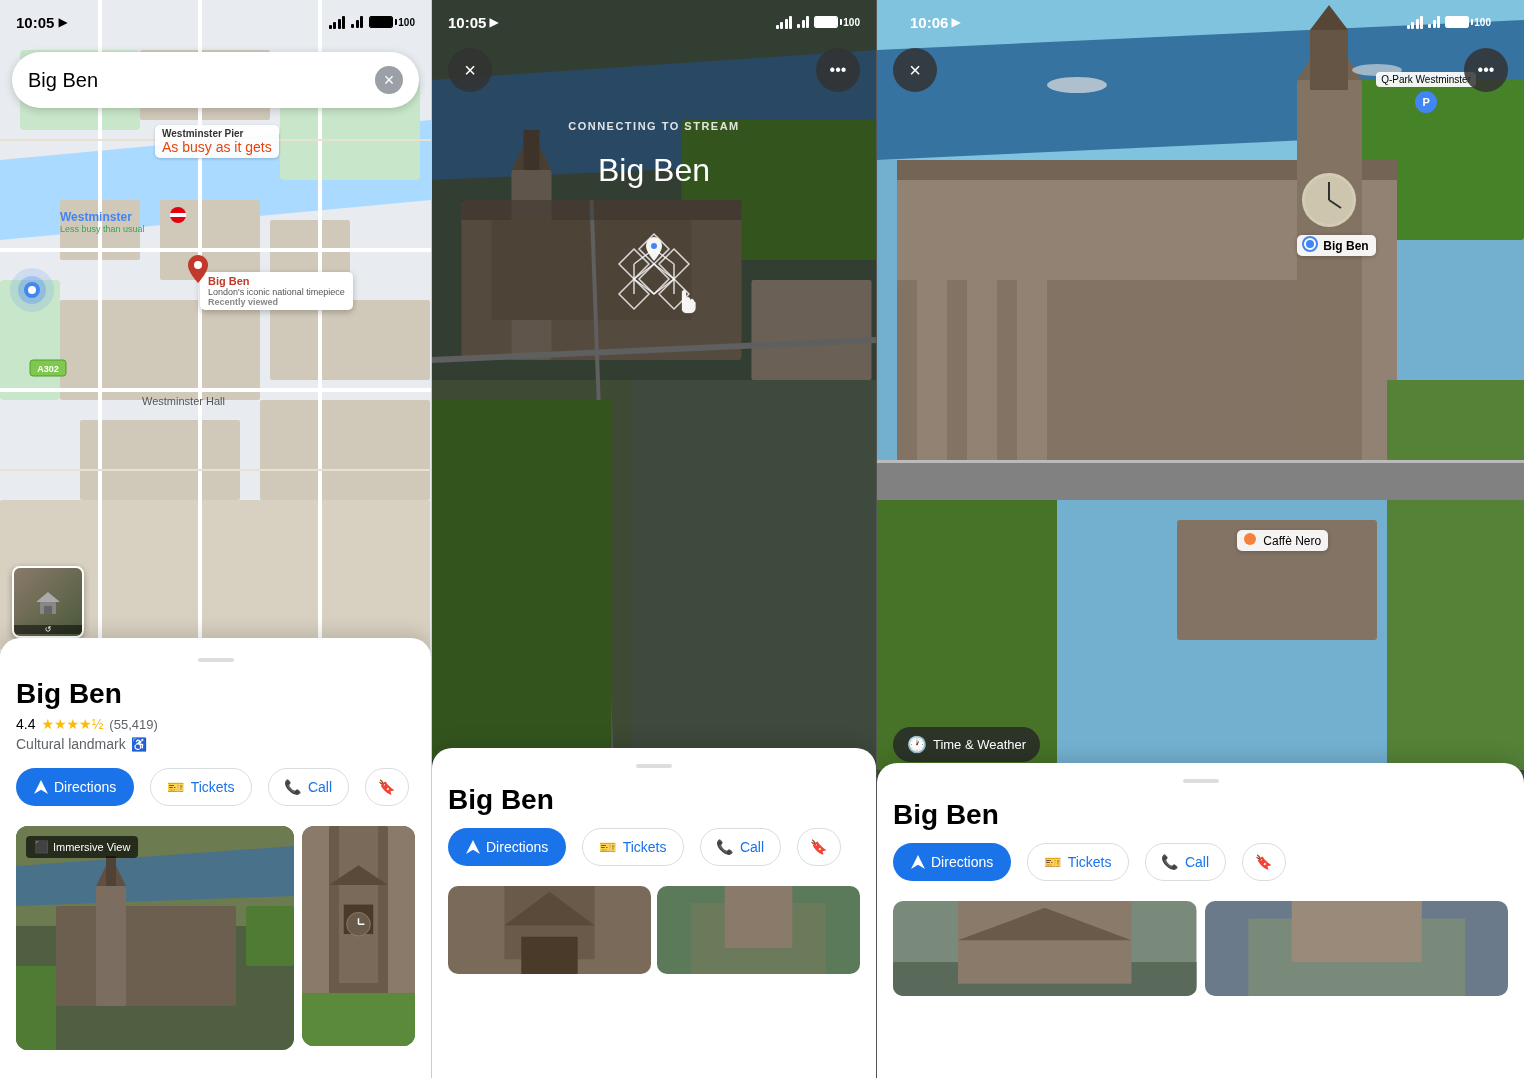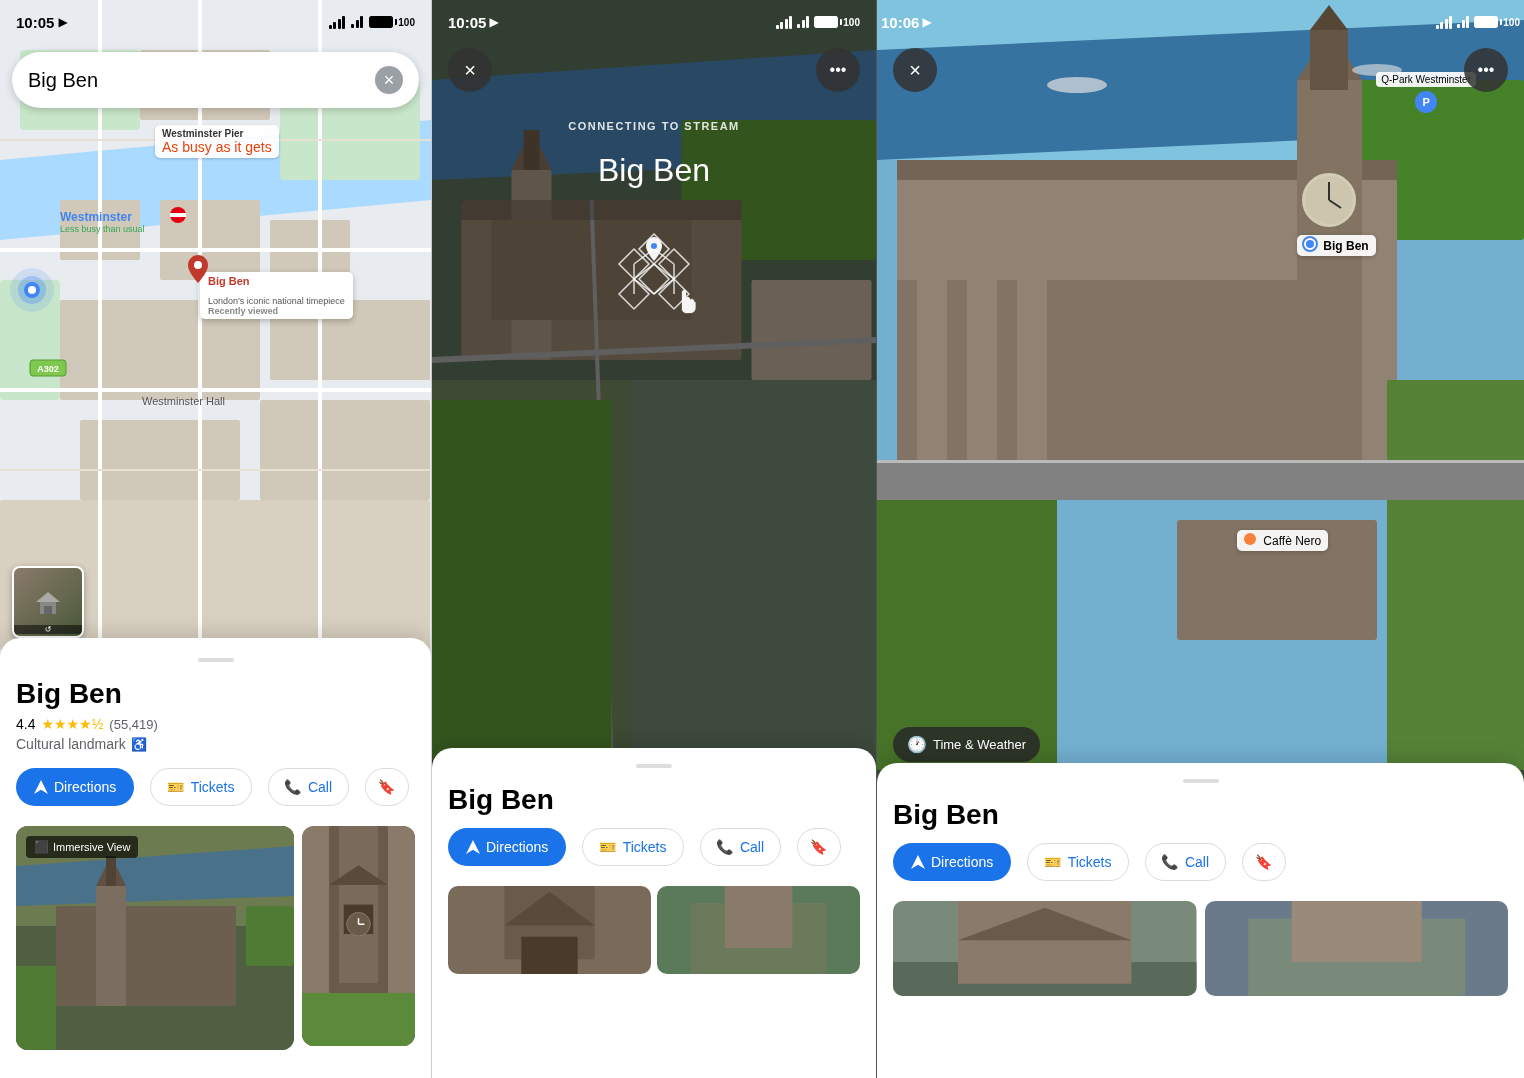--- a/index.html
+++ b/index.html
@@ -366,21 +366,21 @@
       height: 770px;
       overflow: hidden;
     }
 
     .status-bar-p3 {
       position: absolute;
       top: 0; left: 0; right: 0;
       height: 44px;
       display: flex;
       align-items: center;
-      padding: 8px 4px;
+      padding: 8px 33px;
       z-index: 30;
     }
 
     .top-actions-p3 {
       position: absolute;
       top: 48px;
       left: 0;
       right: 0;
       display: flex;
       justify-content: space-between;
@@ -605,21 +605,21 @@
       <div style="color:#e8440a; font-size:14px;text-align:right;">As busy as it gets</div>
     </div>
 
     <div style="position:absolute; top:210px; left:60px; z-index:5;">
       <div style="font-size:12px; font-weight:600; color:#4285f4;">Westminster</div>
       <div style="font-size:9px; color:#34a853;">Less busy than usual</div>
     </div>
 
     <div style="position:absolute; top:272px; left:200px; background:#fff; border-radius:5px; padding:3px 8px; font-size:11px; font-weight:600; color:#c0392b; box-shadow:0 2px 6px rgba(0,0,0,0.25); z-index:5; white-space:nowrap;">
       <div>Big Ben</div>
-      <div style="font-size:9px; color:#555; font-weight:400;margin-top:9px;">London's iconic national timepiece</div>
+      <div style="font-size:9px; color:#555; font-weight:400;">London's iconic national timepiece</div>
       <div style="font-size:9px; color:#888;">Recently viewed</div>
     </div>
 
     
     <div style="position:absolute; top:255px; left:188px; z-index:6;">
       <svg width="20" height="28" viewBox="0 0 20 28">
         <path d="M10 0 C4.477 0 0 4.477 0 10 C0 17.5 10 28 10 28 C10 28 20 17.5 20 10 C20 4.477 15.523 0 10 0Z" fill="#c0392b"></path>
         <circle cx="10" cy="10" r="4" fill="#fff"></circle>
       </svg>
     </div>

